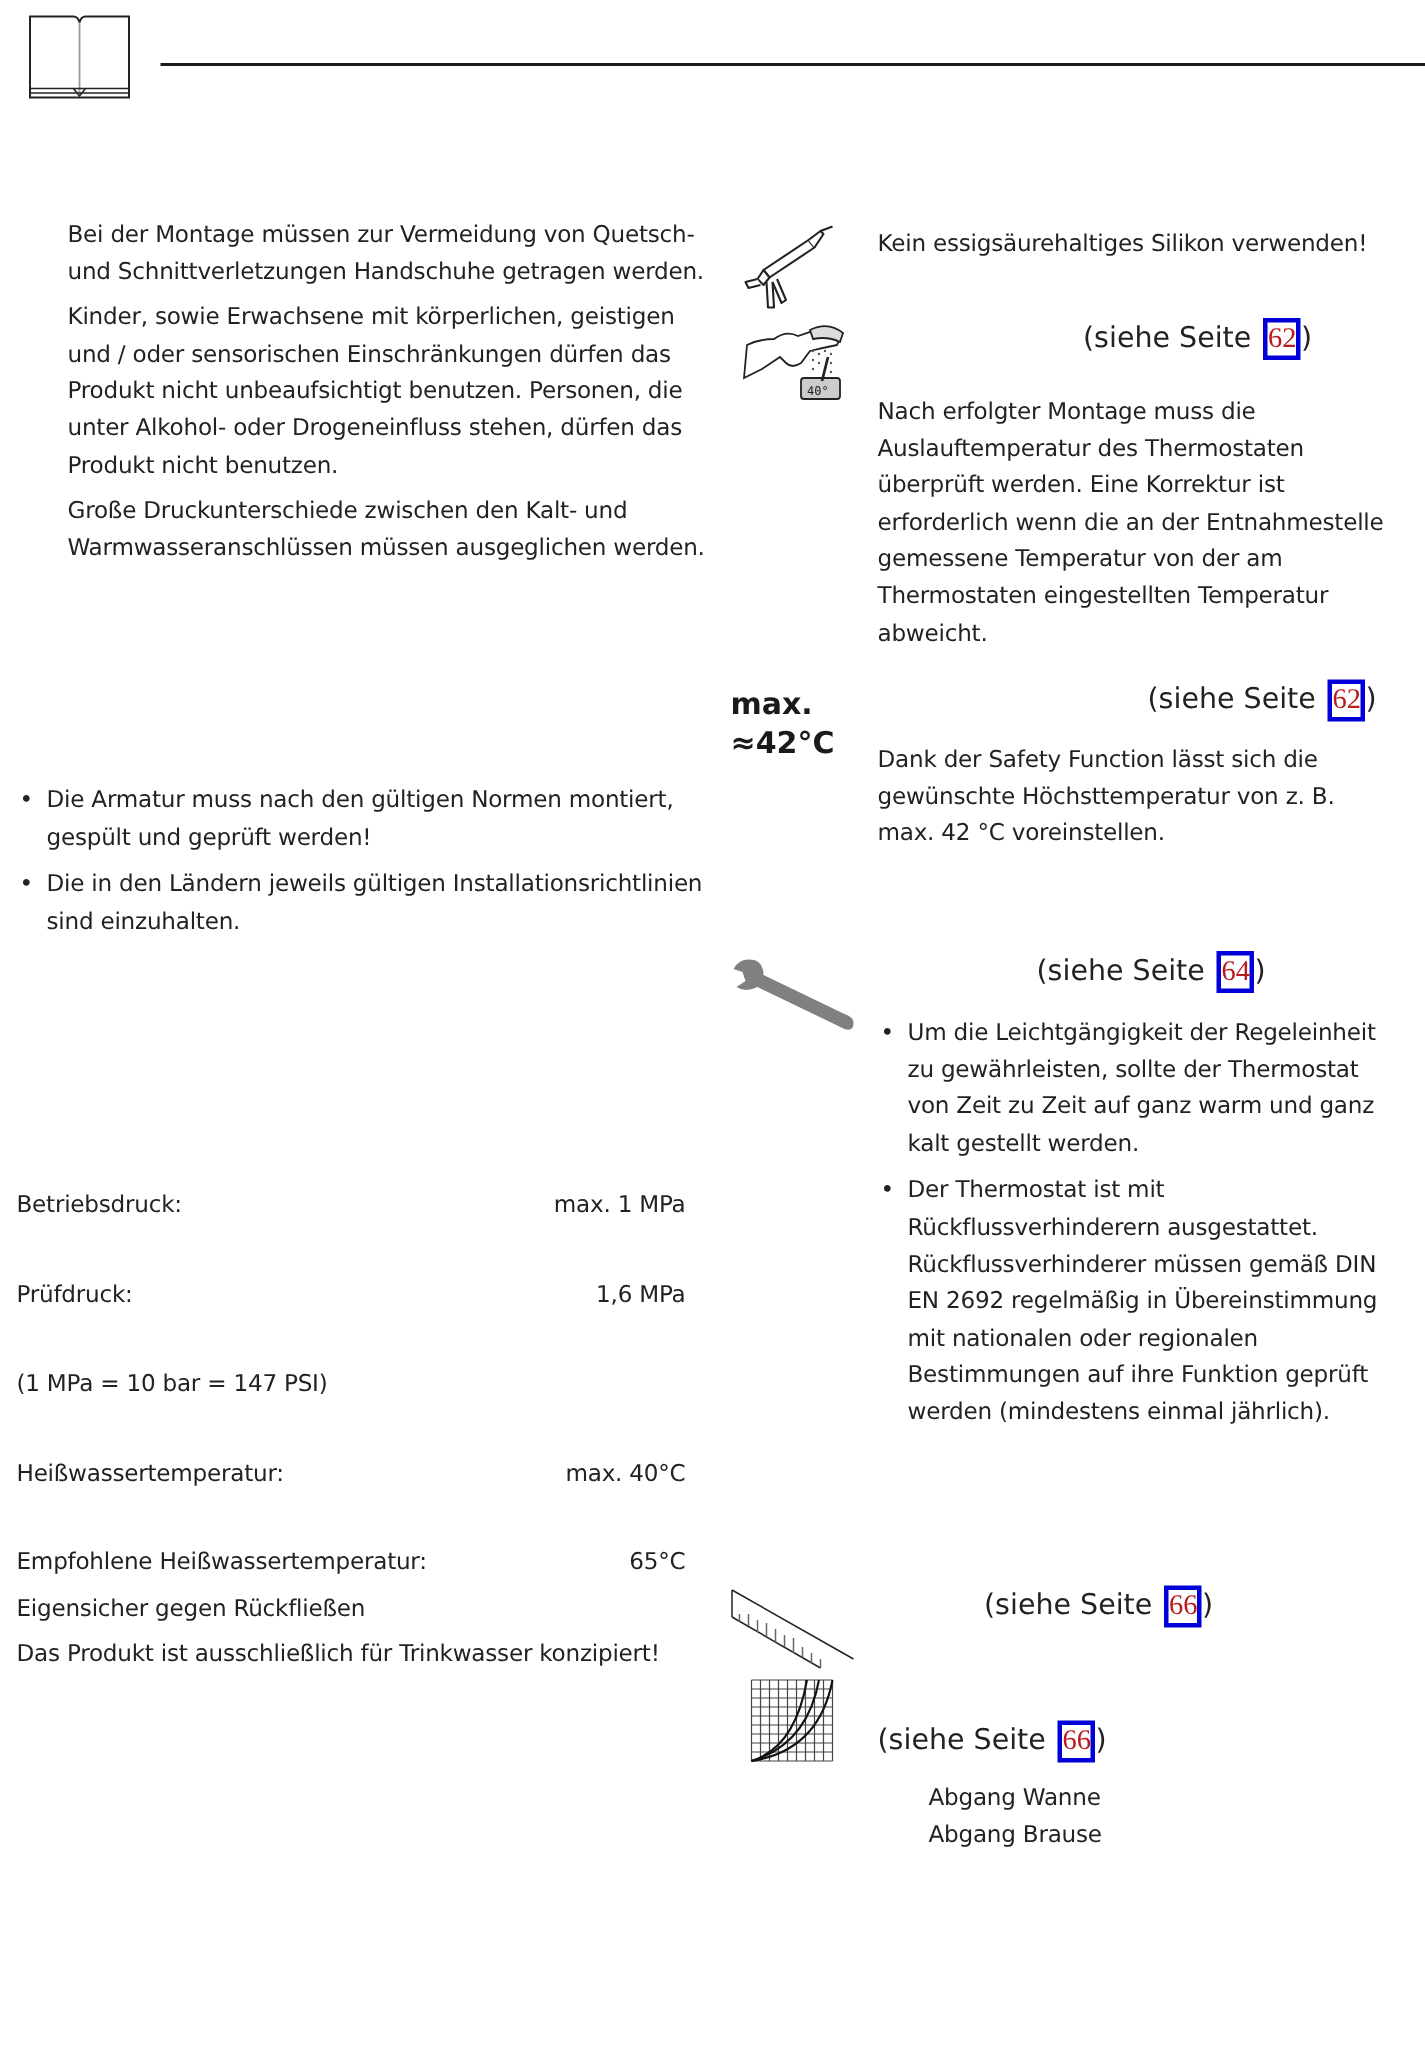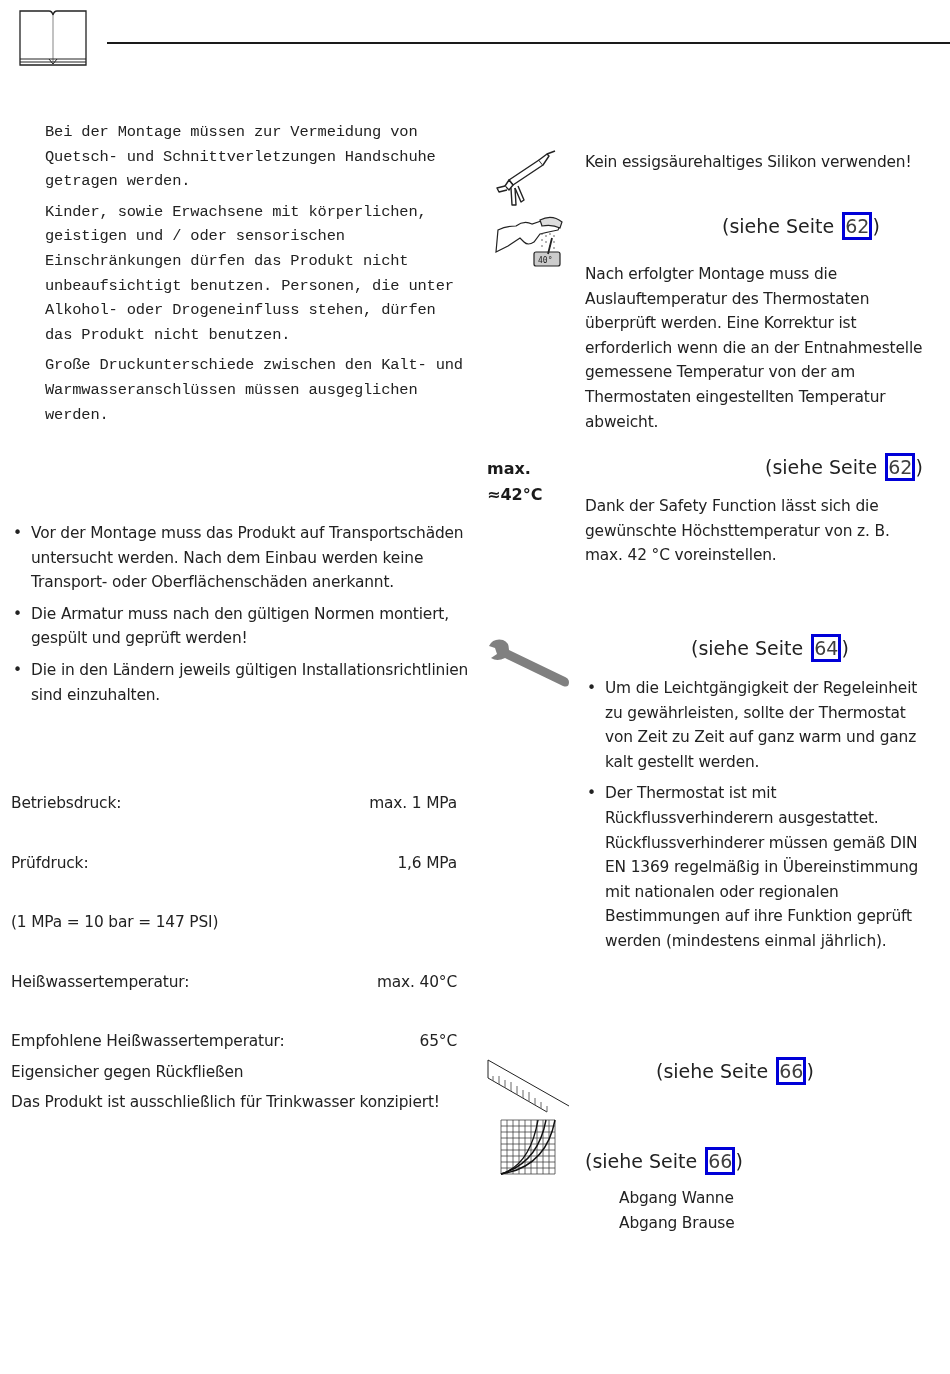--- a/index.html
+++ b/index.html
@@ -8,46 +8,45 @@
   .abs{position:absolute;}
   .txt{font-size:15.4px;line-height:24.6px;letter-spacing:-0.15px;}
   p{margin:0;}
   .para{margin-bottom:6px;}
   ul{margin:0;padding:0;list-style:none;}
   ul li{position:relative;padding-left:21px;margin-bottom:7px;}
   ul li::before{content:"•";position:absolute;left:3px;top:0;}
   .spec-row{display:flex;justify-content:space-between;height:24.5px;margin-top:35px;}
   .see{font-size:19px;line-height:26px;color:#222;white-space:nowrap;}
   .pg{display:inline-block;border:3px solid #0000d8;padding:0 0px;line-height:22px;margin-left:2px;}
-  .link{color:#404040;text-decoration:none;}
-  .maxlbl{font-family:"DejaVu Sans",sans-serif;font-weight:bold;font-size:16px;line-height:26px;color:#1a1a1a;}
+  .link{color:#b91c1c;text-decoration:none;font-family:Liberation Serif, serif;}
+  .maxlbl{font-family:"DejaVu Sans",sans-serif;font-weight:bold;font-size:20px;line-height:26px;color:#1a1a1a;}
 </style>
 </head>
 <body>
 
 <div class="abs" style="left:0;top:0;width:950px;height:80px;">
   <svg class="abs" style="left:19px;top:10px;" width="68" height="56" viewBox="0 0 68 56">
     <path d="M1 1 H30 Q33 1 34 5 Q35 1 38 1 H67 V55 H1 Z" fill="#fff" stroke="#222" stroke-width="1.3"></path>
     <line x1="34" y1="5" x2="34" y2="52" stroke="#999" stroke-width="1.2"></line>
     <line x1="1" y1="49" x2="67" y2="49" stroke="#222" stroke-width="1"></line>
     <line x1="1" y1="52" x2="67" y2="52" stroke="#222" stroke-width="1"></line>
     <path d="M30 49 L34 54 L38 49" fill="none" stroke="#222" stroke-width="1"></path>
   </svg>
   <div class="abs" style="left:107px;top:42px;width:843px;height:2px;background:#1a1a1a;"></div>
 </div>
 
-<div class="abs txt" style="left:45px;top:120px;width:425px;font-family:Liberation Mono, monospace;">
+<div class="abs txt" style="left:45px;top:144px;width:425px;">
   <p class="para">Bei der Montage müssen zur Vermeidung von Quetsch- und Schnittverletzungen Handschuhe getragen werden.</p>
   <p class="para">Kinder, sowie Erwachsene mit körperlichen, geistigen und / oder sensorischen Einschränkungen dürfen das Produkt nicht unbeaufsichtigt benutzen. Personen, die unter Alkohol- oder Drogeneinfluss stehen, dürfen das Produkt nicht benutzen.</p>
   <p class="para">Große Druckunterschiede zwischen den Kalt- und Warmwasseranschlüssen müssen ausgeglichen werden.</p>
 </div>
 
 <div class="abs txt" style="left:10px;top:521px;width:460px;">
   <ul>
-    <li>Vor der Montage muss das Produkt auf Transportschäden untersucht werden. Nach dem Einbau werden keine Transport- oder Oberflächenschäden anerkannt.</li>
     <li>Die Armatur muss nach den gültigen Normen montiert, gespült und geprüft werden!</li>
     <li>Die in den Ländern jeweils gültigen Installationsrichtlinien sind einzuhalten.</li>
   </ul>
 </div>
 
 <div class="abs txt" style="left:11px;top:756px;width:446px;">
   <div class="spec-row">
       <span>Betriebsdruck:</span>
       <span>max. 1 MPa</span>
     </div>
@@ -122,21 +121,21 @@
 
 <svg class="abs" style="left:487px;top:638px;" width="84" height="52" viewBox="0 0 84 52">
   <path d="M16 2 Q6 0 2 8 L8 10 L10 16 L4 20 Q10 24 18 20 L76 48 Q82 50 82 44 Q82 40 76 38 L22 12 Q22 4 16 2 Z" fill="#808080"></path>
 </svg>
 <div class="abs see" style="left:691px;top:634px;">
   <span>(siehe Seite </span><a class="link pg" href="#">64</a><span>)</span>
 </div>
 <div class="abs txt" style="left:584px;top:676px;width:354px;">
   <ul>
     <li>Um die Leichtgängigkeit der Regeleinheit zu gewährleisten, sollte der Thermostat von Zeit zu Zeit auf ganz warm und ganz kalt gestellt werden.</li>
-    <li>Der Thermostat ist mit Rückflussverhinderern ausgestattet. Rückflussverhinderer müssen gemäß DIN EN 1369 regelmäßig in Übereinstimmung mit nationalen oder regionalen Bestimmungen auf ihre Funktion geprüft werden (mindestens einmal jährlich).</li>
+    <li>Der Thermostat ist mit Rückflussverhinderern ausgestattet. Rückflussverhinderer müssen gemäß DIN EN 2692 regelmäßig in Übereinstimmung mit nationalen oder regionalen Bestimmungen auf ihre Funktion geprüft werden (mindestens einmal jährlich).</li>
   </ul>
 </div>
 
 <svg class="abs" style="left:487px;top:1058px;" width="84" height="56" viewBox="0 0 84 56">
   <line x1="1" y1="2" x2="82" y2="48" stroke="#222" stroke-width="1"></line>
   <line x1="1" y1="2" x2="1" y2="20" stroke="#222" stroke-width="1"></line>
   <line x1="1" y1="20" x2="60" y2="54" stroke="#222" stroke-width="1"></line>
   <g stroke="#666" stroke-width="1">
     <line x1="6" y1="23" x2="6" y2="18"></line>
       <line x1="12" y1="26" x2="12" y2="18"></line>

